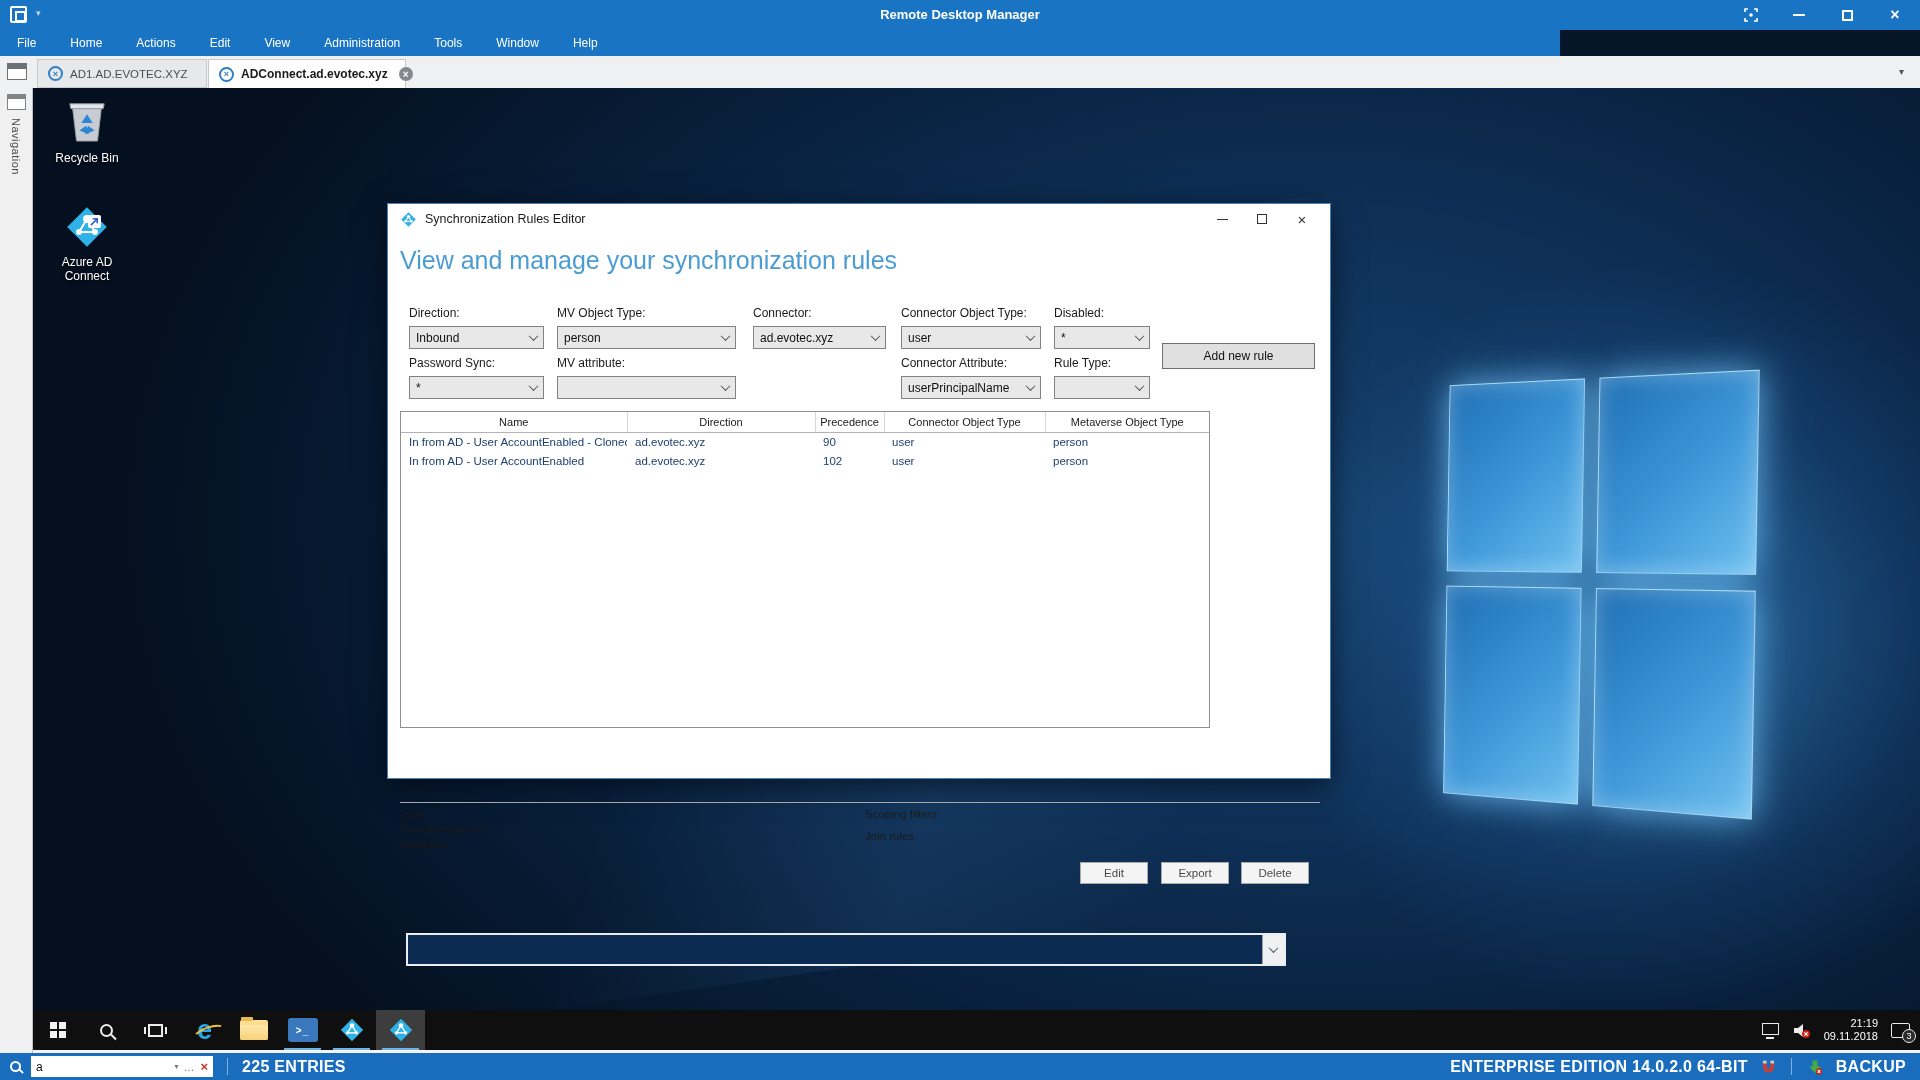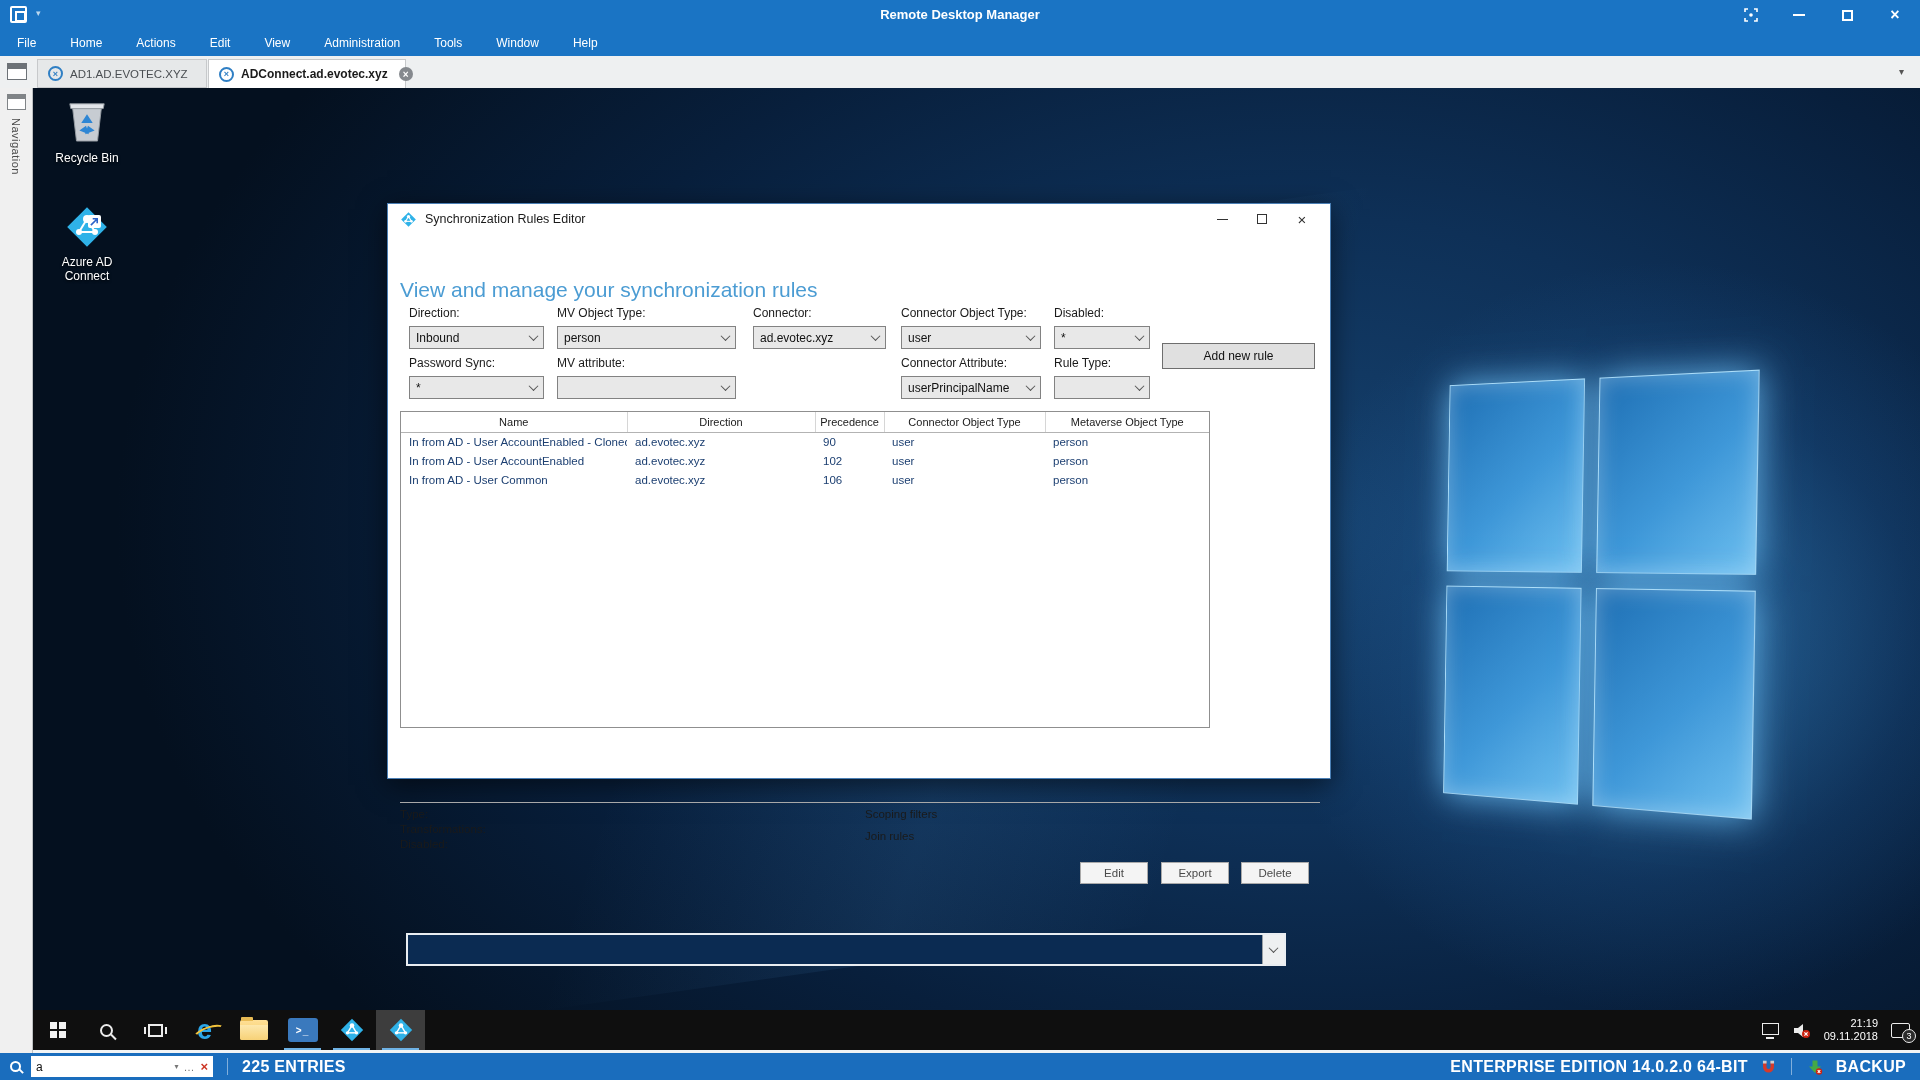--- a/index.html
+++ b/index.html
@@ -11,21 +11,21 @@
   .app-icon { position:absolute; left:10px; top:6px; width:17px; height:17px; border:2px solid #fff; border-radius:2px; }
   .app-icon::after { content:""; position:absolute; left:3px; top:3px; width:7px; height:7px; border:2px solid #fff; }
   .app-caret { position:absolute; left:36px; top:8px; color:#bcd8ef; font-size:9px; }
   .win-title { position:absolute; left:0; right:0; top:0; height:30px; text-align:center; line-height:30px; color:#fff; font-size:13px; font-weight:bold; }
   .win-controls { position:absolute; right:14px; top:0; height:30px; display:flex; align-items:center; gap:26px; }
   .wc { width:22px; height:22px; display:flex; align-items:center; justify-content:center; color:#fff; }
   .wc-min i { display:block; width:12px; height:0; border-top:2px solid #fff; }
   .wc-max i { display:block; width:11px; height:11px; border:2px solid #fff; }
   .wc-close { font-size:16px; font-weight:bold; }
 
-  .menubar { position:absolute; left:0; top:30px; width:1920px; height:26px; background:#1a74c4; display:flex; align-items:center; }
+  .menubar { position:absolute; left:0; top:30px; width:1560px; height:26px; background:#1a74c4; display:flex; align-items:center; }
   .menu-item { color:#fff; font-size:12px; padding:0 17px; height:26px; line-height:26px; cursor:default; }
 
   .tabbar { position:absolute; left:0; top:56px; width:1920px; height:32px; background:#eef0f1; }
   .tab-corner { position:absolute; left:7px; top:7px; width:20px; height:17px; background:#fff; border:1px solid #6d7277; }
   .tab-corner::before { content:""; position:absolute; left:0; top:0; right:0; height:5px; background:#6d7277; }
   .tab { position:absolute; top:3px; height:29px; display:flex; align-items:center; gap:7px; padding:0 10px; }
   .tab1 { left:37px; width:170px; background:#e6e8e9; border:1px solid #c7c9cb; color:#4a4e52; font-size:11.5px; }
   .tab2 { left:208px; width:198px; background:#ffffff; border:1px solid #c7c9cb; border-bottom:none; color:#1a1a1a; font-size:12px; font-weight:bold; }
   .tabico { width:15px; height:15px; border:2px solid #2f7fc4; border-radius:50%; color:#2f7fc4; font-size:9px; font-weight:bold; display:flex; align-items:center; justify-content:center; flex:none; }
   .tab-close { width:14px; height:14px; border-radius:50%; background:#85898e; color:#fff; font-size:10px; display:flex; align-items:center; justify-content:center; margin-left:4px; flex:none; }
@@ -58,21 +58,21 @@
 
   
   .dialog { position:absolute; left:354px; top:115px; width:944px; height:576px; background:#fff; border:1px solid #4a7fb5; box-shadow:0 6px 26px rgba(0,0,0,0.55); }
   .dlg-titlebar { position:absolute; left:0; top:0; right:0; height:30px; background:#fff; display:flex; align-items:center; }
   .dlg-title { font-size:12.5px; color:#1a1a1a; margin-left:8px; }
   .dlg-controls { position:absolute; right:8px; top:0; height:30px; display:flex; }
   .dc { width:40px; height:30px; display:flex; align-items:center; justify-content:center; color:#333; }
   .dc-min i { display:block; width:11px; border-top:1.5px solid #333; }
   .dc-max i { display:block; width:10px; height:10px; border:1.5px solid #333; }
   .dc-close { font-size:15px; }
-  .dlg-heading { position:absolute; left:12px; top:42px; font-size:21px; font-weight:300; color:#4b9cd3;margin-top:32px; }
+  .dlg-heading { position:absolute; left:12px; top:42px; font-size:25px; font-weight:300; color:#4b9cd3; }
 
   .flabel { position:absolute; font-size:12px; color:#1a1a1a; }
   .combo { position:absolute; height:23px; background:#e8e8e8; border:1px solid #828282; display:flex; align-items:center; padding:0 6px; font-size:12px; color:#111; }
   .combo .cval { flex:1; overflow:hidden; white-space:nowrap; }
   .chev { width:7px; height:7px; border-right:1.6px solid #555; border-bottom:1.6px solid #555; transform:rotate(45deg) translate(-1px,-1px); flex:none; }
 
   .addbtn { position:absolute; left:774px; top:139px; width:153px; height:26px; background:#e0e0e0; border:1px solid #6e6e6e; font-size:12px; color:#111; display:flex; align-items:center; justify-content:center; font-family:inherit; }
 
   .rules-table { position:absolute; left:12px; top:207px; width:810px; height:317px; border:1px solid #8f8f8f; background:#fff; overflow:hidden; }
   .rtable { width:100%; border-collapse:collapse; table-layout:fixed; }
@@ -344,27 +344,20 @@
             <td>user</td>
             <td>person</td>
           </tr>
           <tr>
             <td>In from AD - User AccountEnabled</td>
             <td>ad.evotec.xyz</td>
             <td>102</td>
             <td>user</td>
             <td>person</td>
           </tr>
-          <tr>
-            <td>In from AD - User Common</td>
-            <td>ad.evotec.xyz</td>
-            <td>106</td>
-            <td>user</td>
-            <td>person</td>
-          </tr>
         </tbody>
       </table>
     </div>
 
     <div class="dlg-divider"></div>
 
     <span class="detail" style="left:12px;top:604px">Type:</span>
     <span class="detail" style="left:12px;top:619px">Transformations:</span>
     <span class="detail" style="left:12px;top:634px">Disabled:</span>
     <span class="detail" style="left:477px;top:604px">Scoping filters</span>

